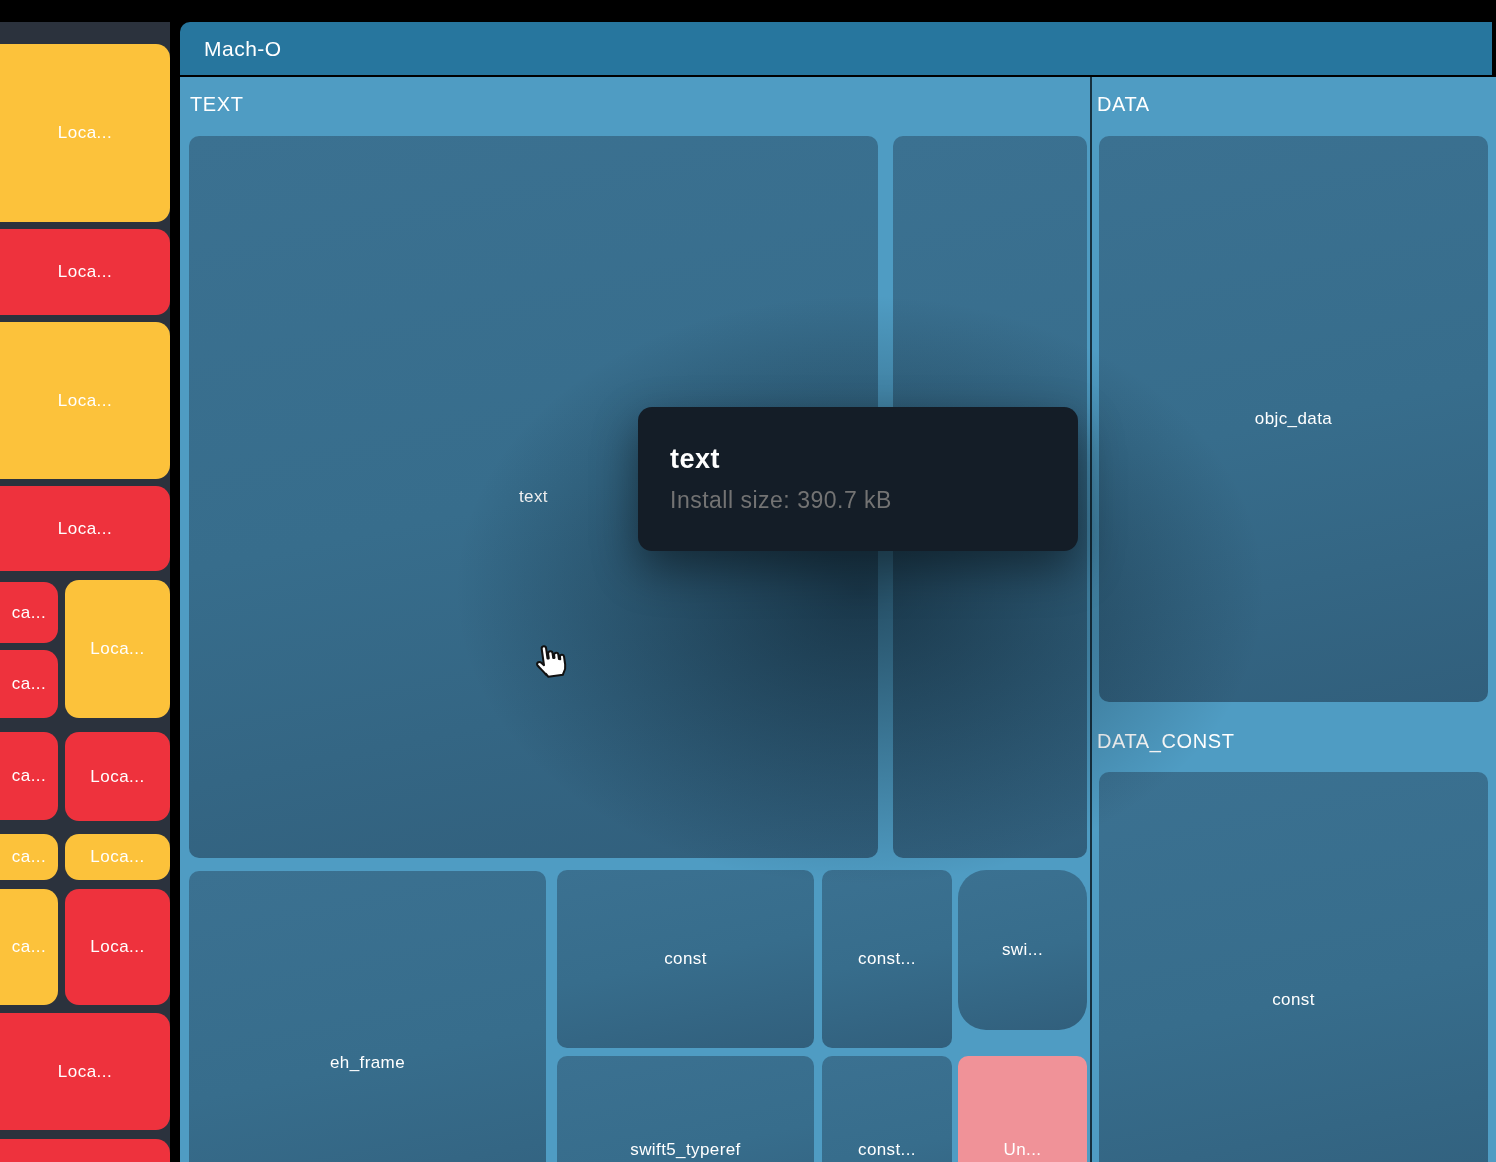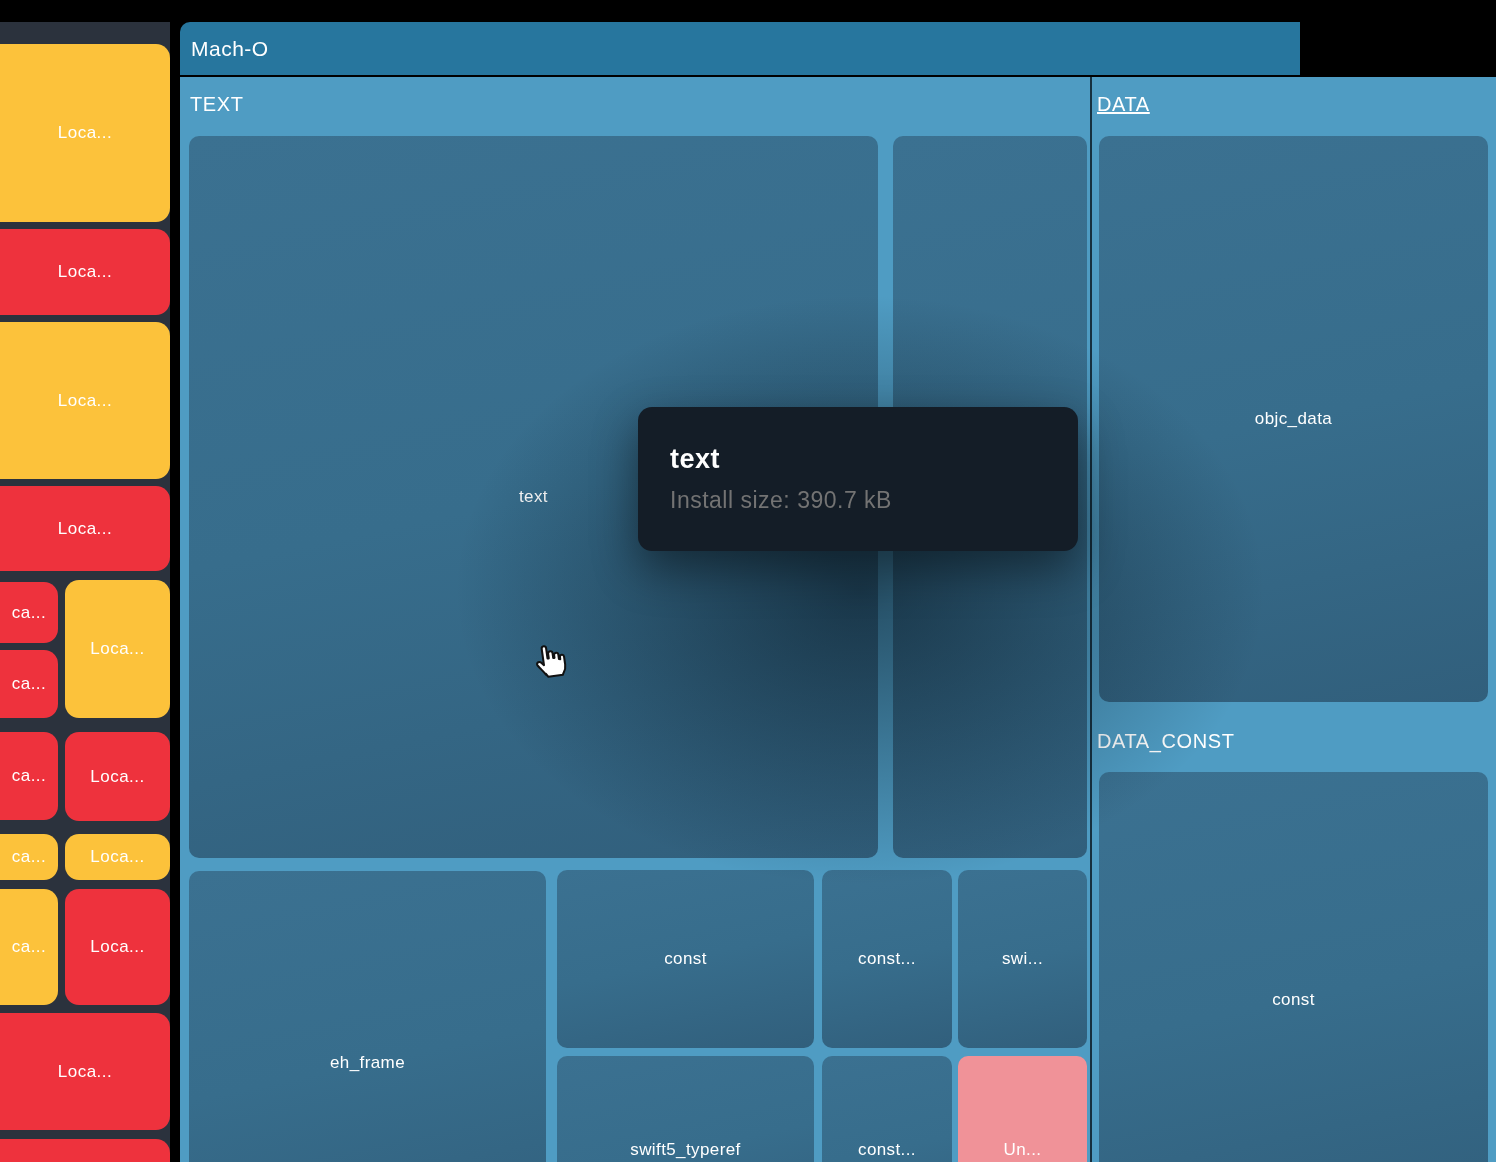--- a/index.html
+++ b/index.html
@@ -13,22 +13,22 @@
   #sidebar-bg{position:absolute;left:0;top:22px;width:170px;height:1140px;background:#2b323d;}
   .sb-block{position:absolute;display:flex;align-items:center;justify-content:center;margin-top:22px;}
   .sb-block.cut{border-radius:0 14px 14px 0;}
   .sb-block.full{border-radius:14px;}
   .sb-block.yellow{background:#fcc23b;}
   .sb-block.red{background:#ee323d;}
   .sb-label{color:#fff;font-size:17px;letter-spacing:.5px;white-space:nowrap;}
 
   
   #macho-header{
-    position:absolute;left:180px;top:22px;width:1120px;height:53px;background:#27769e;
-    border-top-left-radius:10px;display:flex;align-items:center;padding-left:11px;box-sizing:border-box;
+    position:absolute;left:180px;top:22px;width:1312px;height:53px;background:#27769e;
+    border-top-left-radius:10px;display:flex;align-items:center;padding-left:24px;box-sizing:border-box;
   }
   #macho-title{color:#fff;font-size:21px;letter-spacing:.5px;}
   .panel{position:absolute;background:#4f9cc3;}
   #section-divider{position:absolute;left:1090px;top:77px;width:2px;height:1085px;background:#16303f;}
   .section-label{position:absolute;color:#fff;font-size:20px;letter-spacing:.6px;white-space:nowrap;}
   .node{position:absolute;border-radius:10px;display:flex;align-items:center;justify-content:center;}
   .node.teal{background:linear-gradient(168deg,#3b7191 0%,#376d8c 50%,#315f7c 100%);}
   .node.salmon{background:#f09298;}
   .node-label{color:#fff;font-size:17px;letter-spacing:.4px;white-space:nowrap;}
 
@@ -103,38 +103,38 @@
     <span id="macho-title">Mach-O</span>
   </div>
 
   <div id="panels-layer">
       <div class="panel" style="left: 180px; top: 77px; width: 910px; height: 1085px;"></div>
       <div class="panel" style="left: 1092px; top: 77px; width: 404px; height: 1085px;"></div>
     </div>
   <div id="section-divider"></div>
   <div id="labels-layer">
       <div class="section-label" style="left: 190px; top: 93px;">TEXT</div>
-      <div class="section-label" style="left: 1097px; top: 93px; text-decoration: underline;">DATA</div>
+      <div class="section-label" style="left: 1097px; top: 93px;">DATA</div>
       <div class="section-label" style="left: 1097px; top: 730px;">DATA_CONST</div>
     </div>
   <div id="blocks-layer">
       <div class="node teal" style="left: 189px; top: 136px; width: 689px; height: 722px;">
         <span class="node-label">text</span>
       </div>
       <div class="node teal" style="left: 893px; top: 136px; width: 194px; height: 722px;"></div>
       <div class="node teal" style="left: 189px; top: 871px; width: 357px; height: 384px;">
         <span class="node-label">eh_frame</span>
       </div>
       <div class="node teal" style="left: 557px; top: 870px; width: 257px; height: 178px;">
         <span class="node-label">const</span>
       </div>
       <div class="node teal" style="left: 822px; top: 870px; width: 130px; height: 178px;">
         <span class="node-label">const...</span>
       </div>
-      <div class="node teal" style="left: 958px; top: 870px; width: 129px; height: 178px;">
+      <div class="node teal" style="left: 958px; top: 870px; width: 129px; height: 160px; border-radius: 28px;">
         <span class="node-label">swi...</span>
       </div>
       <div class="node teal" style="left: 557px; top: 1056px; width: 257px; height: 188px;">
         <span class="node-label">swift5_typeref</span>
       </div>
       <div class="node teal" style="left: 822px; top: 1056px; width: 130px; height: 188px;">
         <span class="node-label">const...</span>
       </div>
       <div class="node salmon" style="left: 958px; top: 1056px; width: 129px; height: 188px;">
         <span class="node-label">Un...</span>

